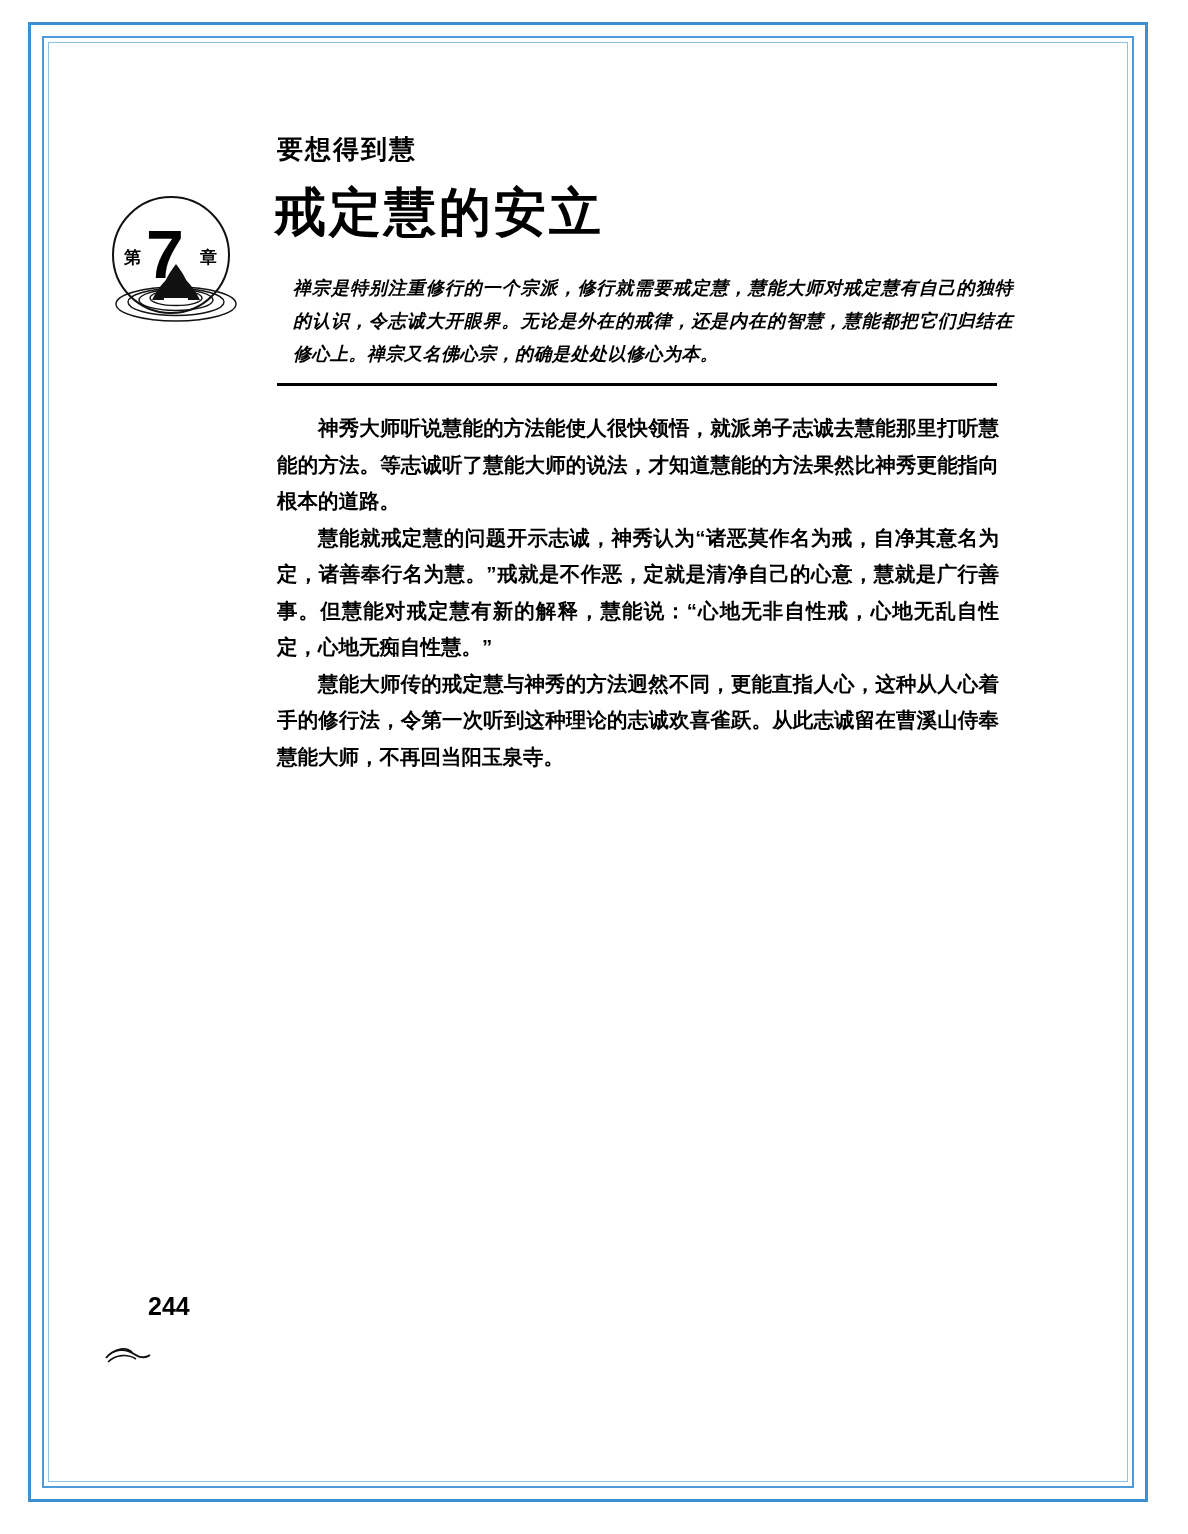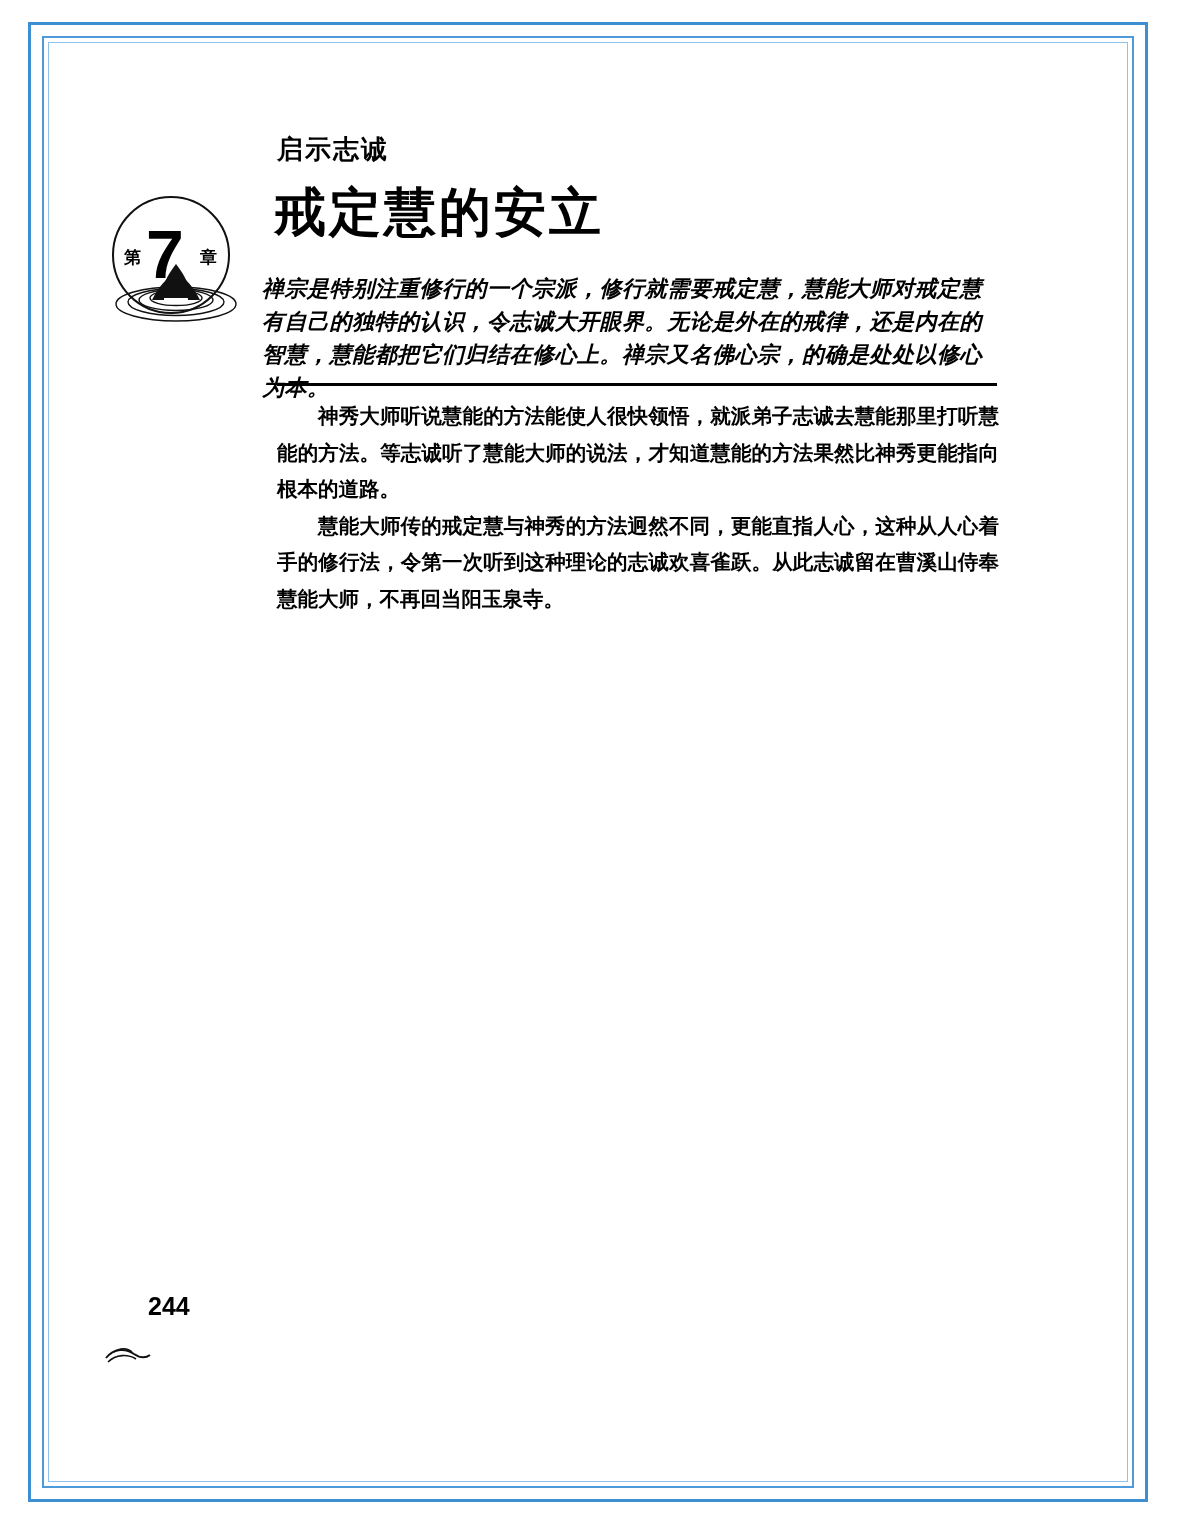--- a/index.html
+++ b/index.html
@@ -110,46 +110,46 @@
     font-family: "Liberation Sans", sans-serif;
     font-weight: bold;
     font-size: 52px;
     letter-spacing: 3px;
     color: #000;
   }
 
   
   .lead {
     position: absolute;
-    left: 262px;
+    left: 293px;
     top: 272px;
     width: 720px;
     font-family: "Liberation Serif", "DejaVu Serif", serif;
     font-style: italic;
     font-weight: 600;
-    font-size: 22px;
+    font-size: 18px;
     line-height: 33px;
     color: #000;
     text-align: justify;
     letter-spacing: 0.5px;
   }
   .rule {
     position: absolute;
     left: 277px;
     top: 383px;
     width: 720px;
     height: 3px;
     background: #000;
   }
 
   
   .body-text {
     position: absolute;
     left: 277px;
-    top: 398px;
+    top: 410px;
     width: 722px;
     font-family: "Liberation Sans", "DejaVu Sans", sans-serif;
     font-size: 20.5px;
     line-height: 36.5px;
     color: #000;
     text-align: justify;
     font-weight: 600;
   }
   .body-text p {
     margin: 0;
@@ -190,28 +190,29 @@
     <ellipse cx="68" cy="46" rx="60" ry="17" fill="none" stroke="#111" stroke-width="1.4"></ellipse>
     <ellipse cx="68" cy="44" rx="48" ry="13.5" fill="none" stroke="#111" stroke-width="1.4"></ellipse>
     <ellipse cx="68" cy="42" rx="37" ry="10.5" fill="none" stroke="#111" stroke-width="1.4"></ellipse>
     <ellipse cx="68" cy="40" rx="26" ry="7.5" fill="none" stroke="#111" stroke-width="1.4"></ellipse>
     <path d="M52 40 C 56 22, 62 14, 68 6 C 74 14, 80 22, 84 40 Z" fill="#111"></path>
     <path d="M44 42 C 50 30, 56 24, 60 20 C 58 30, 56 36, 56 42 Z" fill="#111"></path>
     <path d="M92 42 C 86 30, 80 24, 76 20 C 78 30, 80 36, 80 42 Z" fill="#111"></path>
   </svg>
 </div>
 
-<div class="kicker">启示志诚</div>
+<div class="kicker">要想得到慧</div>
 <h1 class="title" style="margin:0;">戒定慧的安立</h1>
 
 <div class="lead">禅宗是特别注重修行的一个宗派，修行就需要戒定慧，慧能大师对戒定慧有自己的独特的认识，令志诚大开眼界。无论是外在的戒律，还是内在的智慧，慧能都把它们归结在修心上。禅宗又名佛心宗，的确是处处以修心为本。</div>
 <div class="rule"></div>
 
 <div class="body-text">
   <p>神秀大师听说慧能的方法能使人很快领悟，就派弟子志诚去慧能那里打听慧能的方法。等志诚听了慧能大师的说法，才知道慧能的方法果然比神秀更能指向根本的道路。</p>
+  <p>慧能就戒定慧的问题开示志诚，神秀认为“诸恶莫作名为戒，自净其意名为定，诸善奉行名为慧。”戒就是不作恶，定就是清净自己的心意，慧就是广行善事。但慧能对戒定慧有新的解释，慧能说：“心地无非自性戒，心地无乱自性定，心地无痴自性慧。”</p>
   <p>慧能大师传的戒定慧与神秀的方法迥然不同，更能直指人心，这种从人心着手的修行法，令第一次听到这种理论的志诚欢喜雀跃。从此志诚留在曹溪山侍奉慧能大师，不再回当阳玉泉寺。</p>
 </div>
 
 <svg class="footer-orn" viewBox="0 0 48 24">
   <path d="M2 14 C 10 4, 22 4, 30 10 C 36 14, 42 14, 46 11" fill="none" stroke="#111" stroke-width="2"></path>
   <path d="M4 18 C 12 10, 24 10, 32 15" fill="none" stroke="#111" stroke-width="1.6"></path>
   <path d="M10 8 C 16 3, 24 4, 28 8" fill="none" stroke="#111" stroke-width="1.4"></path>
 </svg>
 <div class="page-number">244</div>
 

